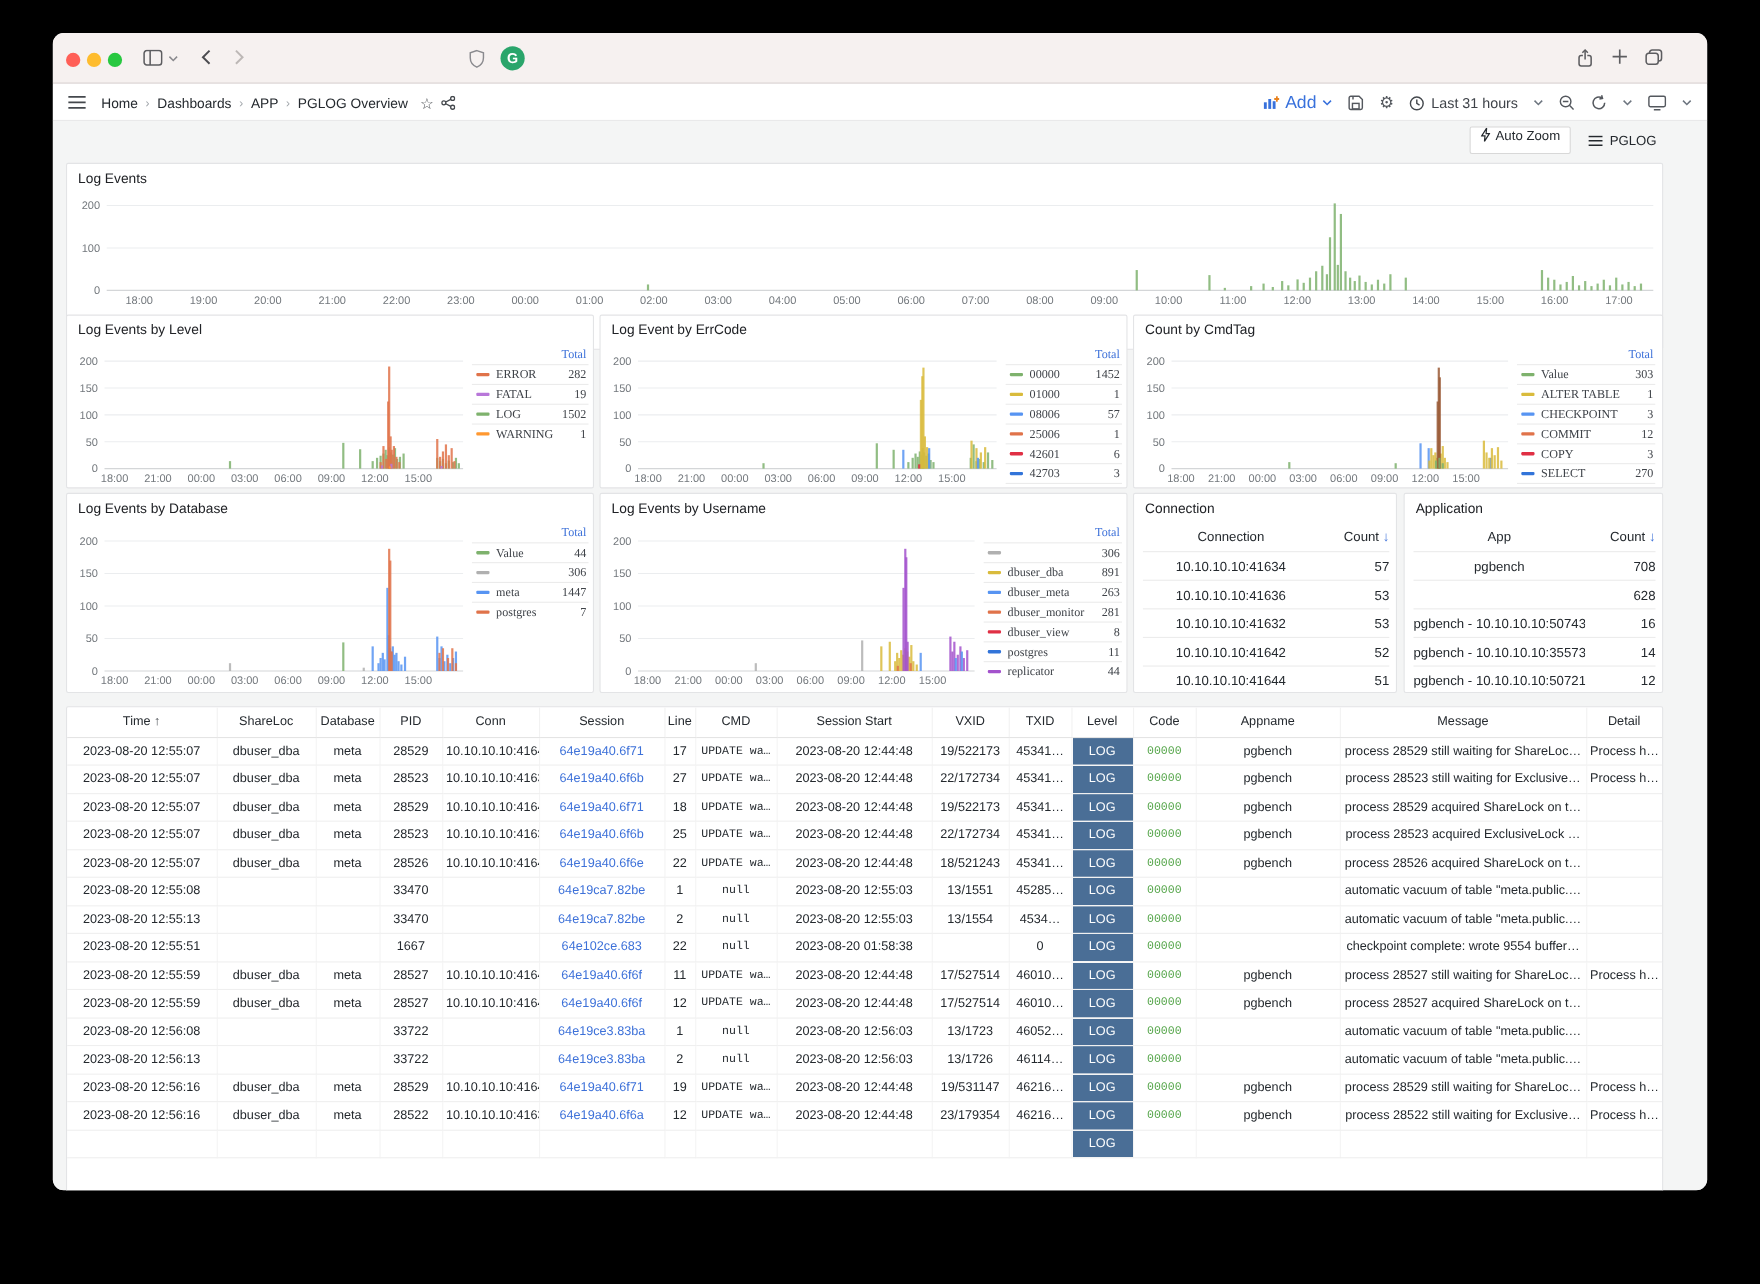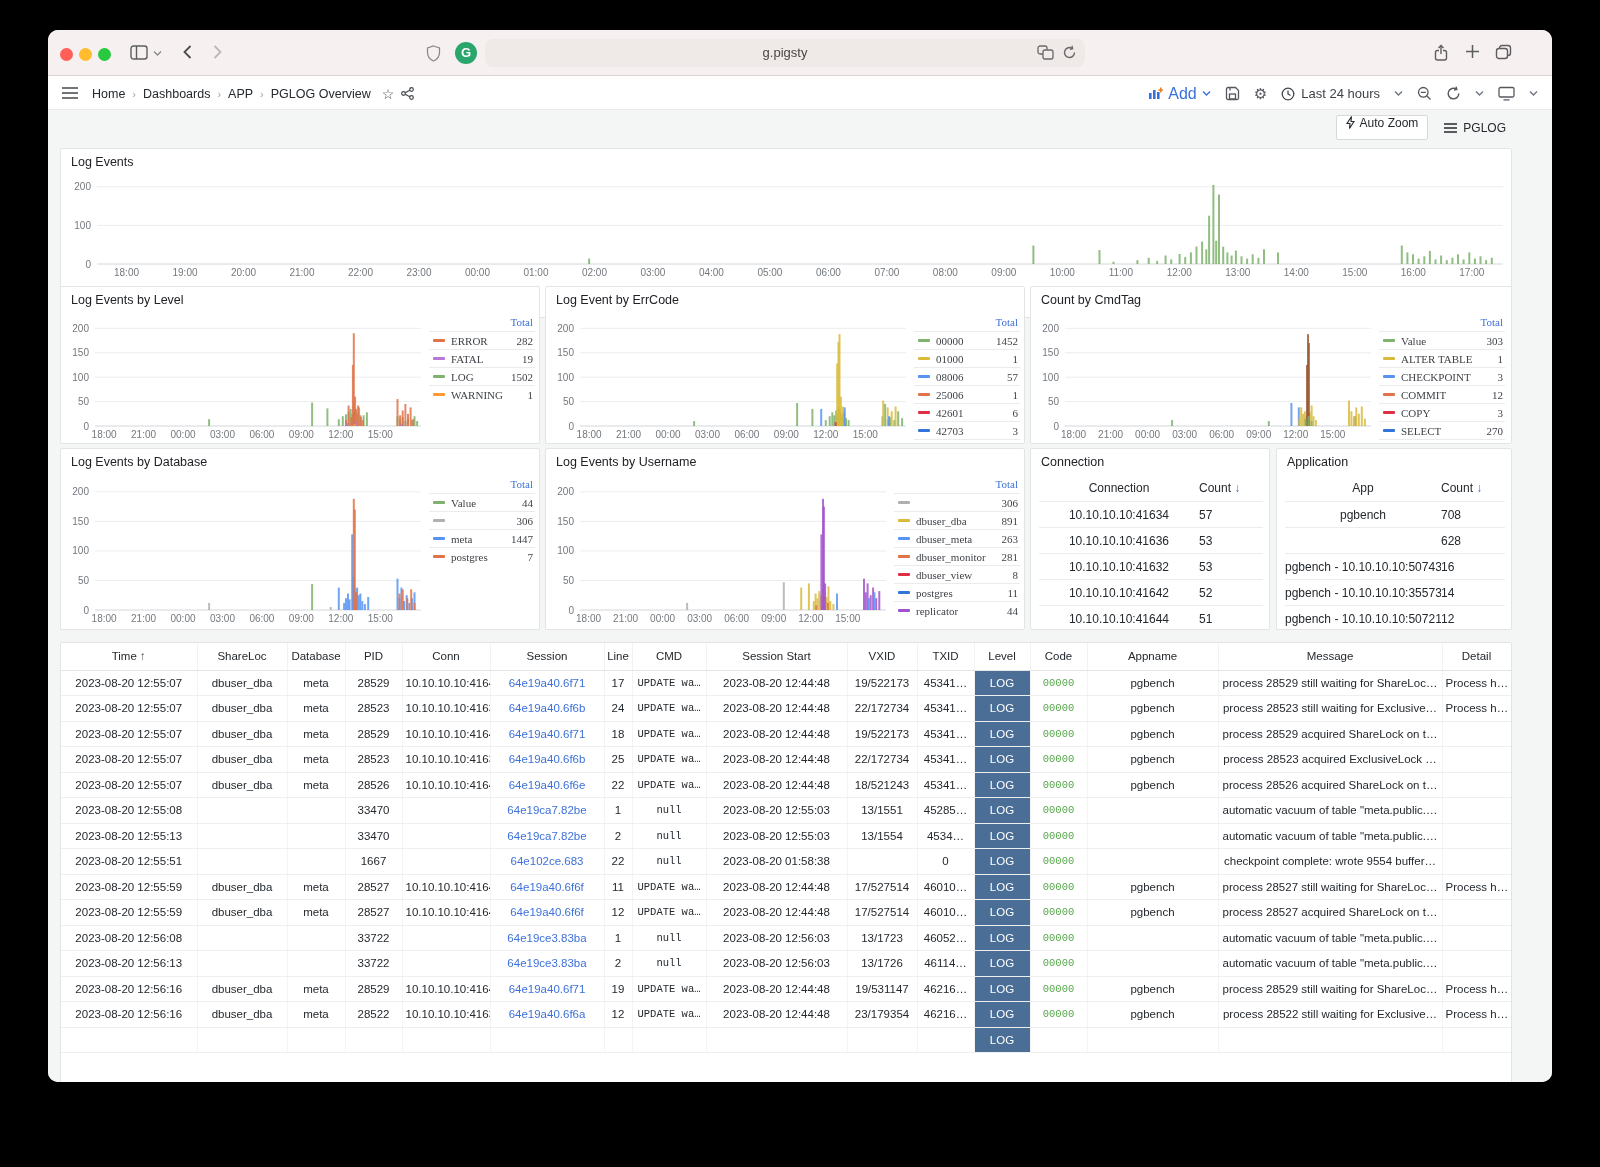--- a/index.html
+++ b/index.html
@@ -36,21 +36,21 @@
   .legend{position:absolute;font-size:11px;color:#3f4349;font-family:Liberation Serif, serif;}
   .lg-h{text-align:right;color:#3d71d9;font-weight:500;padding:1px 2px 3px 0;}
   .lg-row{display:flex;align-items:center;border-top:1px solid #ebebeb;padding:2.5px 2px 2.5px 0;}
   .lg-sw{width:12px;height:3px;border-radius:1px;margin:0 6px 0 4px;flex:none;}
   .lg-n{flex:1;white-space:nowrap;overflow:hidden;}
   .lg-v{text-align:right;margin-left:8px;}
   
   .mini-h{display:flex;font-size:12px;font-weight:500;color:#24292e;height:26px;align-items:center;}
   .mini-r{display:flex;font-size:12px;color:#24292e;height:26px;align-items:center;border-top:1px solid #ececec;}
   .mc1{flex:1;text-align:center;white-space:nowrap;overflow:hidden;}
-  .mc2{width:64px;text-align:left;flex:none;}
+  .mc2{width:64px;text-align:right;flex:none;}
   
   .logtable{position:absolute;left:0;top:0;width:100%;height:100%;overflow:hidden;}
   table.lt{border-collapse:collapse;table-layout:fixed;width:1450px;font-size:11.5px;color:#24292e;}
   table.lt th{font-weight:500;height:27px;border-bottom:1px solid #e4e4e4;border-right:1px solid #f2f2f2;white-space:nowrap;overflow:hidden;padding:0 2px;}
   table.lt td{height:25.5px;border-bottom:1px solid #efefef;border-right:1px solid #f4f4f4;text-align:center;white-space:nowrap;overflow:hidden;padding:0 3px;}
   td.c-link{color:#3d71d9;}
   td.c-mono{font-family:"Liberation Mono",monospace;font-size:10.5px;}
   td.c-code{font-family:"Liberation Mono",monospace;font-size:10.5px;color:#56a64b;}
   td.c-level{background:#4a6e96;color:#fff;font-weight:500;border-bottom:1px solid #c6d1dd;}
   td.c-msg{text-align:left;padding-left:8px;}
@@ -85,37 +85,20 @@
       <svg width="11" height="16" viewBox="0 0 11 16">
           <path d="M2.5 2 L8.5 8 L2.5 14" fill="none" stroke="#bdb8b6" stroke-width="1.8"></path>
         </svg>
     </span>
     <span class="ticon" style="left:378px;top:15px">
       <svg width="15" height="17" viewBox="0 0 15 17">
           <path d="M7.5 1 L13.5 3 V7.5 C13.5 11.5 11 14.5 7.5 16 C4 14.5 1.5 11.5 1.5 7.5 V3 Z" fill="none" stroke="#8a8a8e" stroke-width="1.3"></path>
         </svg>
     </span>
     <span class="gbadge">G</span>
-    <div class="urlbar">
-      <div class="urltext">g.pigsty</div>
-      <div class="urlicons">
-        <span>
-          <svg width="17" height="15" viewBox="0 0 17 15">
-              <rect x="1" y="1" width="9" height="8" rx="2" fill="none" stroke="#69696d" stroke-width="1.3"></rect>
-              <rect x="6" y="5" width="10" height="9" rx="2" fill="#f1ebe9" stroke="#69696d" stroke-width="1.3"></rect>
-            </svg>
-        </span>
-        <span>
-          <svg width="15" height="15" viewBox="0 0 15 15">
-              <path d="M12.5 7.5 A5 5 0 1 1 10.2 3.3" fill="none" stroke="#69696d" stroke-width="1.4"></path>
-              <path d="M10 0.8 L10.6 3.6 L7.8 4.2" fill="none" stroke="#69696d" stroke-width="1.4"></path>
-            </svg>
-        </span>
-      </div>
-    </div>
     <span class="ticon" style="left:1385px">
       <svg width="16" height="18" viewBox="0 0 16 18">
           <rect x="2.5" y="6.5" width="11" height="9.5" rx="2" fill="none" stroke="#5d5d60" stroke-width="1.4"></rect>
           <line x1="8" y1="10" x2="8" y2="1.5" stroke="#f6f1f0" stroke-width="4"></line>
           <line x1="8" y1="10" x2="8" y2="1.8" stroke="#5d5d60" stroke-width="1.4"></line>
           <path d="M5.5 4 L8 1.5 L10.5 4" fill="none" stroke="#5d5d60" stroke-width="1.4"></path>
         </svg>
     </span>
     <span class="ticon" style="left:1417px">
       <svg width="15" height="15" viewBox="0 0 15 15">
@@ -184,21 +167,21 @@
             <rect x="4.5" y="8" width="6" height="5" fill="none" stroke="#54585e" stroke-width="1.3"></rect>
             <line x1="5" y1="1.8" x2="5" y2="4.5" stroke="#54585e" stroke-width="1.3"></line>
           </svg>
       </span>
       <span style="font-size:15px;color:#54585e;line-height:15px">⚙</span>
       <span style="display:flex;align-items:center;gap:6px">
         <svg width="14" height="14" viewBox="0 0 14 14">
             <circle cx="7" cy="7" r="5.8" fill="none" stroke="#44484d" stroke-width="1.3"></circle>
             <path d="M7 3.5 V7 L9.5 8.5" fill="none" stroke="#44484d" stroke-width="1.3"></path>
           </svg>
-        <span class="timelbl">Last 24 hours</span>
+        <span class="timelbl">Last 31 hours</span>
       </span>
       <span>
         <svg width="9" height="7" viewBox="0 0 9 7">
             <path d="M1 1.5 L4.5 5 L8 1.5" fill="none" stroke="#6e7680" stroke-width="1.4"></path>
           </svg>
       </span>
       <span>
         <svg width="15" height="15" viewBox="0 0 15 15">
             <circle cx="6.3" cy="6.3" r="4.8" fill="none" stroke="#54585e" stroke-width="1.3"></circle>
             <line x1="10" y1="10" x2="13.5" y2="13.5" stroke="#54585e" stroke-width="1.3"></line>
@@ -904,21 +887,21 @@
                 <td class="c-msg">process 28529 still waiting for ShareLoc…</td>
                 <td>Process h…</td>
               </tr>
               <tr>
                 <td>2023-08-20 12:55:07</td>
                 <td>dbuser_dba</td>
                 <td>meta</td>
                 <td>28523</td>
                 <td>10.10.10.10:41634</td>
                 <td class="c-link">64e19a40.6f6b</td>
-                <td>24</td>
+                <td>27</td>
                 <td class="c-mono">UPDATE wa…</td>
                 <td>2023-08-20 12:44:48</td>
                 <td>22/172734</td>
                 <td>45341…</td>
                 <td class="c-level">LOG</td>
                 <td class="c-code">00000</td>
                 <td>pgbench</td>
                 <td class="c-msg">process 28523 still waiting for Exclusive…</td>
                 <td>Process h…</td>
               </tr>

